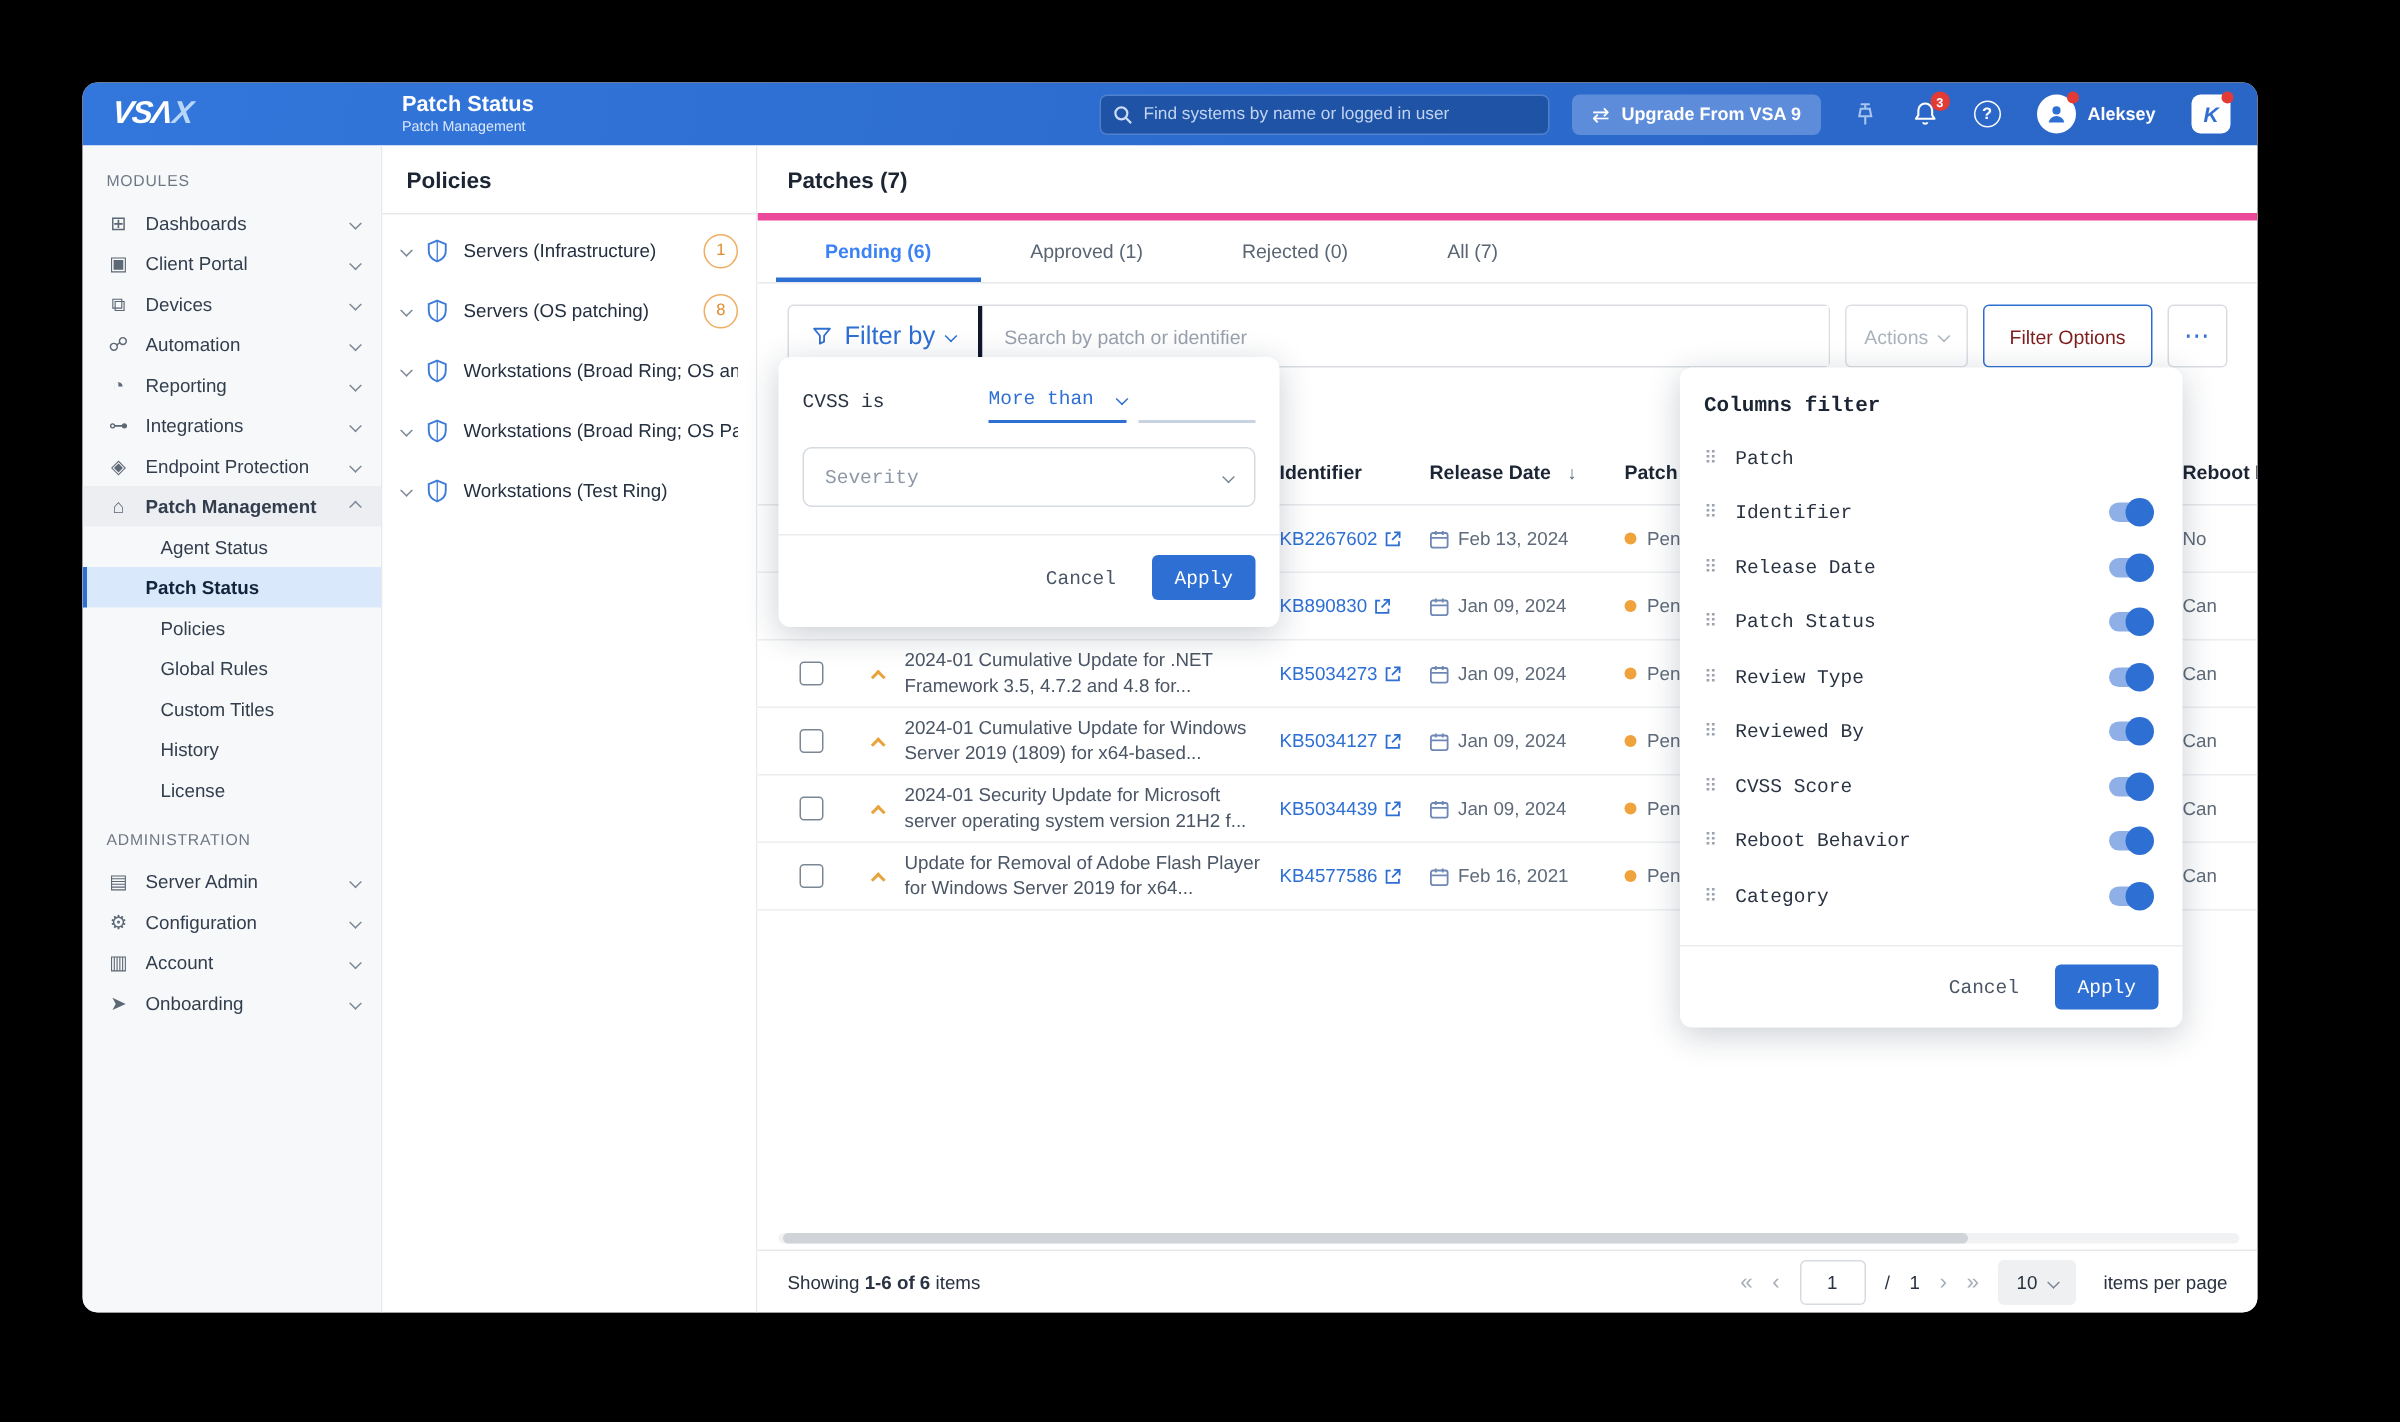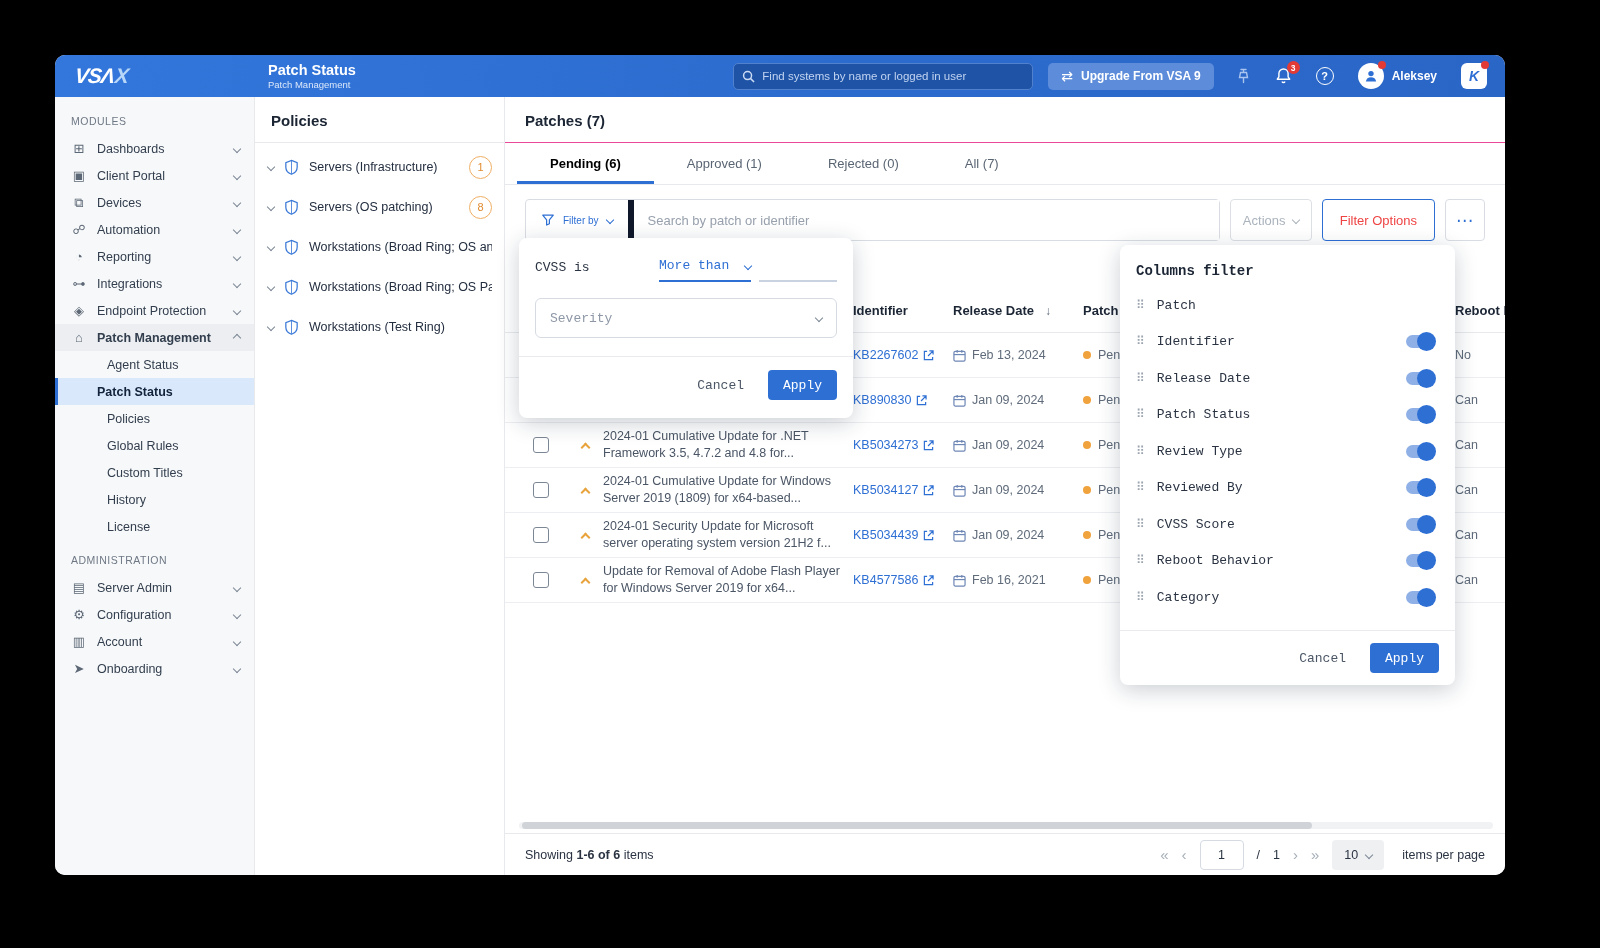--- a/index.html
+++ b/index.html
@@ -49,33 +49,33 @@
   
   .policies { width:250px; flex:0 0 250px; background:#fff; border-right:1px solid #e7e9ec; display:flex; flex-direction:column; }
   .panel-title { padding:15px 16px 13px; font-size:15px; font-weight:bold; color:#1b2534; border-bottom:1px solid #e7e9ec; }
   .policy-list { padding-top:4px; }
   .policy-row { height:40px; display:flex; align-items:center; padding:0 12px 0 13px; gap:9px; cursor:pointer; }
   .policy-row .pname { flex:1; font-size:12.5px; color:#232e3f; white-space:nowrap; overflow:hidden; }
   .pbadge { width:23px; height:23px; border:1px solid #f0ae63; border-radius:50%; color:#e08a2e; background:#fff; font-size:11px; display:flex; align-items:center; justify-content:center; }
 
   
   .main { flex:1; min-width:0; display:flex; flex-direction:column; position:relative; overflow:hidden; background:#fff; }
-  .main-title { padding:15px 20px 13px; font-size:15px; font-weight:bold; color:#1b2534; border-bottom:1px solid #ec4899; }
+  .main-title { padding:15px 20px 13px; font-size:15px; font-weight:bold; color:#1b2534; border-bottom:5px solid #ec4899; }
   .tabs { display:flex; border-bottom:1px solid #e7e9ec; padding-left:12px; }
   .tab { height:41px; padding:0 33px; display:flex; align-items:center; font-size:13px; color:#5a6573; cursor:pointer; }
-  .tab.active { font-weight:bold; color:#000000; box-shadow:inset 0 -3px 0 #2e6fd4;text-align:right; }
+  .tab.active { font-weight:bold; color:#3b82f6; box-shadow:inset 0 -3px 0 #2e6fd4;text-align:right; }
 
   .toolbar { margin:14px 20px 0; height:42px; display:flex; align-items:stretch; }
   .filterbox { flex:1; border:1px solid #d9dde3; border-radius:4px; display:flex; align-items:stretch; min-width:0; }
-  .filter-by { display:flex; align-items:center; gap:8px; padding:0 15px; color:#2e6fd4; font-size:10px; border-right:6px solid #0f172a; cursor:pointer; white-space:nowrap; }
+  .filter-by { display:flex; align-items:center; gap:8px; padding:0 15px; color:#2e6fd4; font-size:17px; border-right:3px solid #0f172a; cursor:pointer; white-space:nowrap; }
   .patch-search { flex:1; border:0; outline:none; padding:0 14px; font-size:13px; color:#3a4454; font-family:inherit; min-width:0; }
   .patch-search::placeholder { color:#98a1ad; }
   .btn { border-radius:4px; font-size:13px; display:flex; align-items:center; justify-content:center; cursor:pointer; white-space:nowrap; }
   .actions-btn { margin-left:10px; width:82px; border:1px solid #dcdfe4; color:#aab2bc; gap:7px; cursor:default; }
-  .filter-options-btn { margin-left:10px; padding:0 17px; border:1px solid #2e6fd4; color:#ef4444; }
+  .filter-options-btn { margin-left:10px; padding:0 17px; border:1px solid #2e6fd4; color:#7f1d1d; }
   .more-btn { margin-left:10px; width:40px; border:1px solid #d9dde3; color:#2e6fd4; font-size:17px; letter-spacing:1px; }
 
   
   .thead { margin-top:48px; height:44px; display:flex; align-items:center; border-bottom:1px solid #e7e9ec; font-size:13px; font-weight:bold; color:#1b2534; }
   .trow { height:45px; display:flex; align-items:center; border-bottom:1px solid #eceef1; font-size:12.5px; color:#5f6b7a; }
   .col-check { margin-left:28px; width:18px; flex:0 0 18px; }
   .cbx { width:16px; height:16px; border:1.7px solid #7c8795; border-radius:3px; background:#fff; cursor:pointer; }
   .col-caret { margin-left:26px; width:16px; flex:0 0 16px; display:flex; justify-content:center; }
   .sev-caret { width:7px; height:7px; border-right:2px solid #e8a33d; border-bottom:2px solid #e8a33d; transform:rotate(-135deg); margin-top:4px; }
   .col-name { margin-left:10px; width:238px; flex:0 0 238px; color:#4a5565; line-height:1.35; overflow:hidden; }

